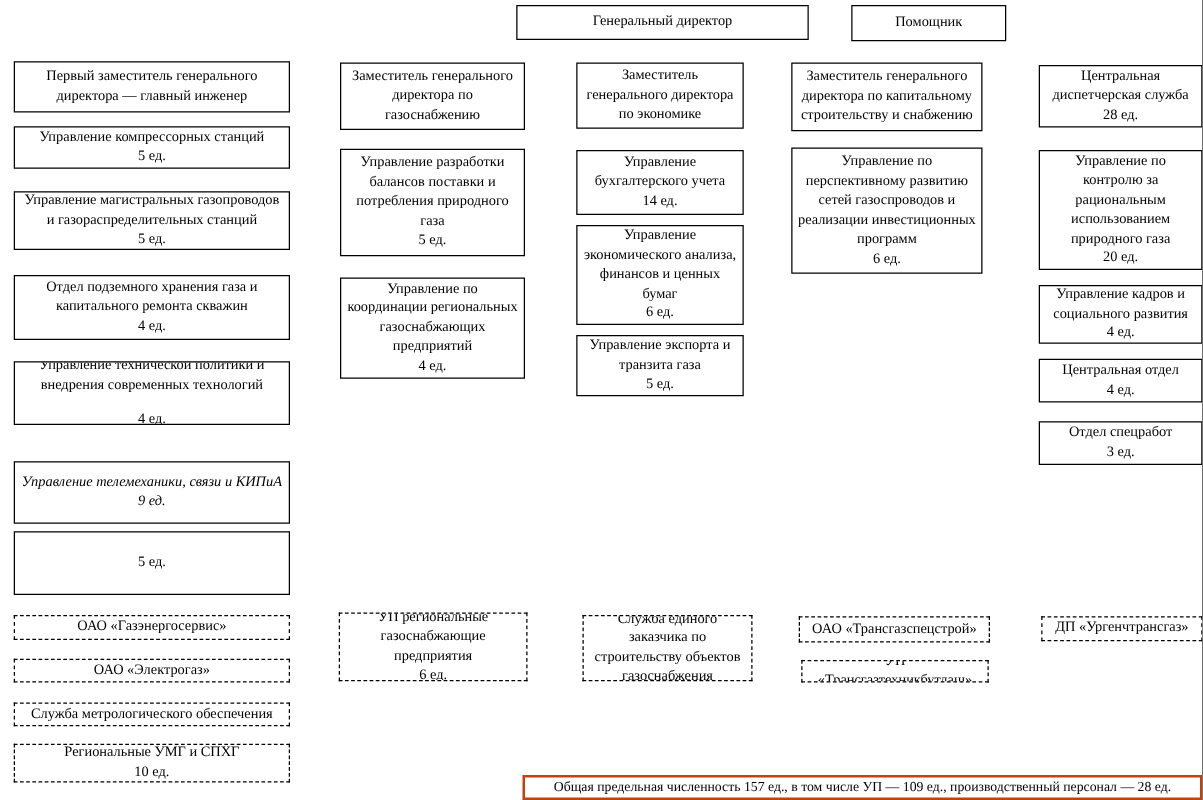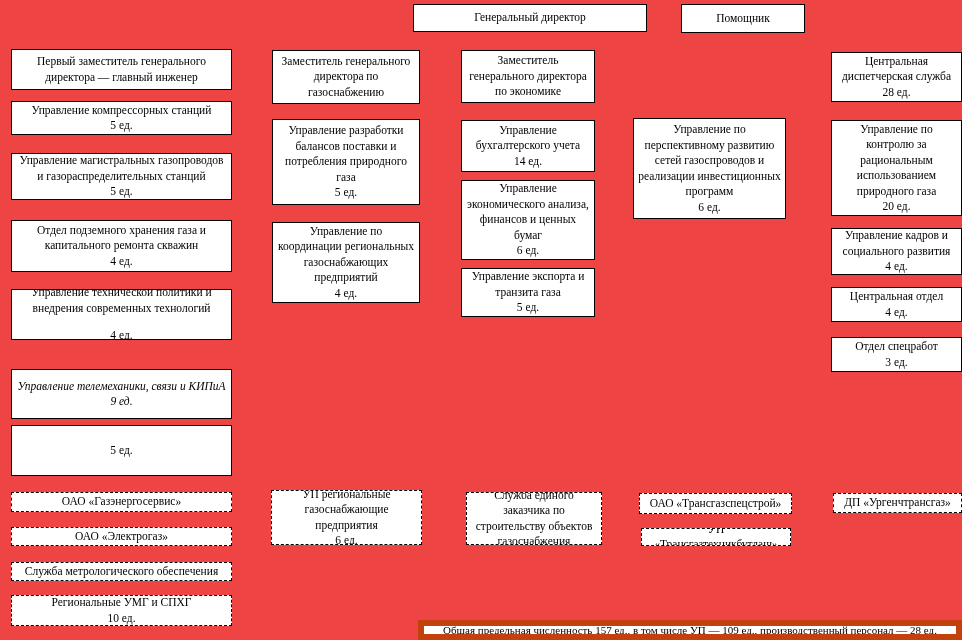--- a/index.html
+++ b/index.html
@@ -4,21 +4,21 @@
 <style>
   html, body {
     margin: 0;
     padding: 0;
     background: #000000;
   }
   .stage {
     position: relative;
     width: 962px;
     height: 640px;
-    background: #ef4444;
+    background: #ffffff;
     font-family: "Liberation Serif", "DejaVu Serif", serif;
     overflow: hidden;
   }
   .box {
     position: absolute;
     background: #ffffff;
     color: #000000;
     border: 1px solid #000000;
     box-sizing: border-box;
     display: flex;
@@ -35,21 +35,21 @@
     border: 1px dashed #000000;
   }
   .lbl, .cnt {
     display: block;
     width: 100%;
   }
   .footer-bar {
     position: absolute;
     background: #ffffff;
     color: #000000;
-    border: 6px solid #c2410c;
+    border: 2px solid #c2410c;
     box-sizing: border-box;
     display: flex;
     justify-content: center;
     align-items: center;
     text-align: center;
     font-size: 11px;
     white-space: nowrap;
     overflow: hidden;
   }
 </style>
@@ -133,20 +133,23 @@
     <span class="cnt">6 ед.</span>
   </div>
   <div class="box" style="left:461px; top:268px; width:134px; height:49px;">
     <span class="lbl">Управление экспорта и транзита газа</span>
     <span class="cnt">5 ед.</span>
   </div>
   <div class="box dashed" style="left:466px; top:492px; width:136px; height:53px;">
     <span class="lbl">Служба единого заказчика по строительству объектов газоснабжения</span>
   </div>
 
+  <div class="box" style="left:633px; top:50px; width:153px; height:55px;">
+    <span class="lbl">Заместитель генерального директора по капитальному строительству и снабжению</span>
+  </div>
   <div class="box" style="left:633px; top:118px; width:153px; height:101px;">
     <span class="lbl">Управление по перспективному развитию сетей газоспроводов и реализации инвестиционных программ</span>
     <span class="cnt">6 ед.</span>
   </div>
   <div class="box dashed" style="left:639px; top:493px; width:153px; height:21px;">
     <span class="lbl">ОАО «Трансгазспецстрой»</span>
   </div>
   <div class="box dashed" style="left:641px; top:528px; width:150px; height:18px;">
     <span class="lbl">УП «Трансгазтехникбутлаш»</span>
   </div>

